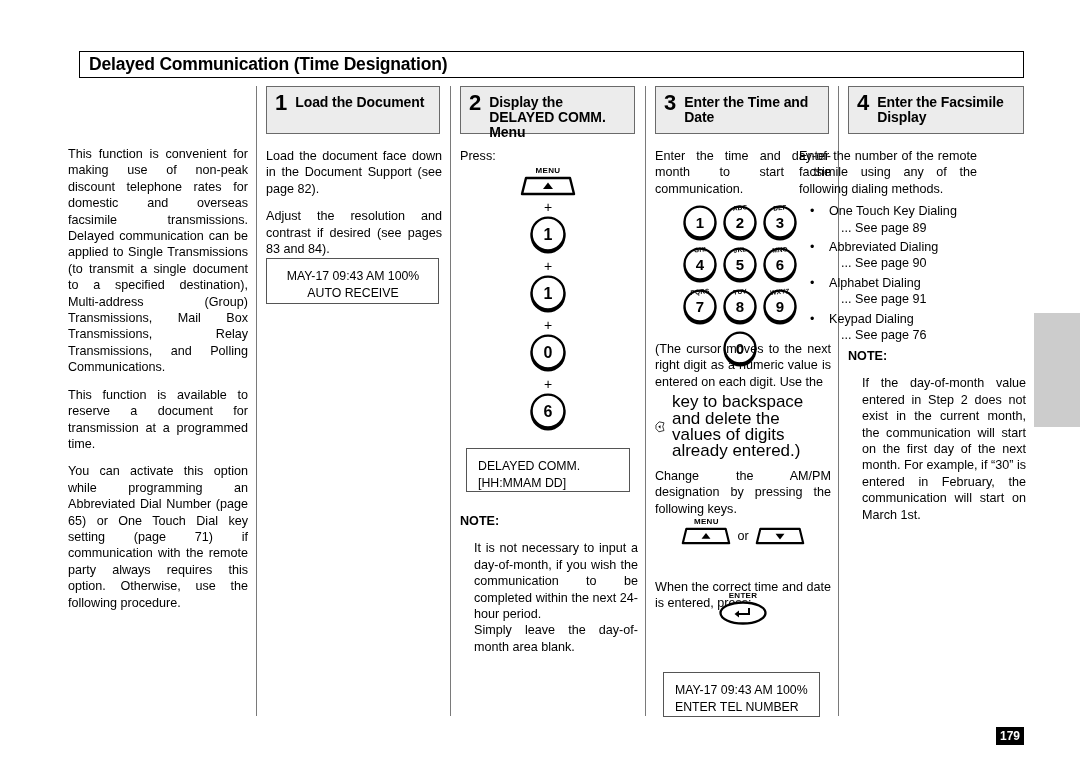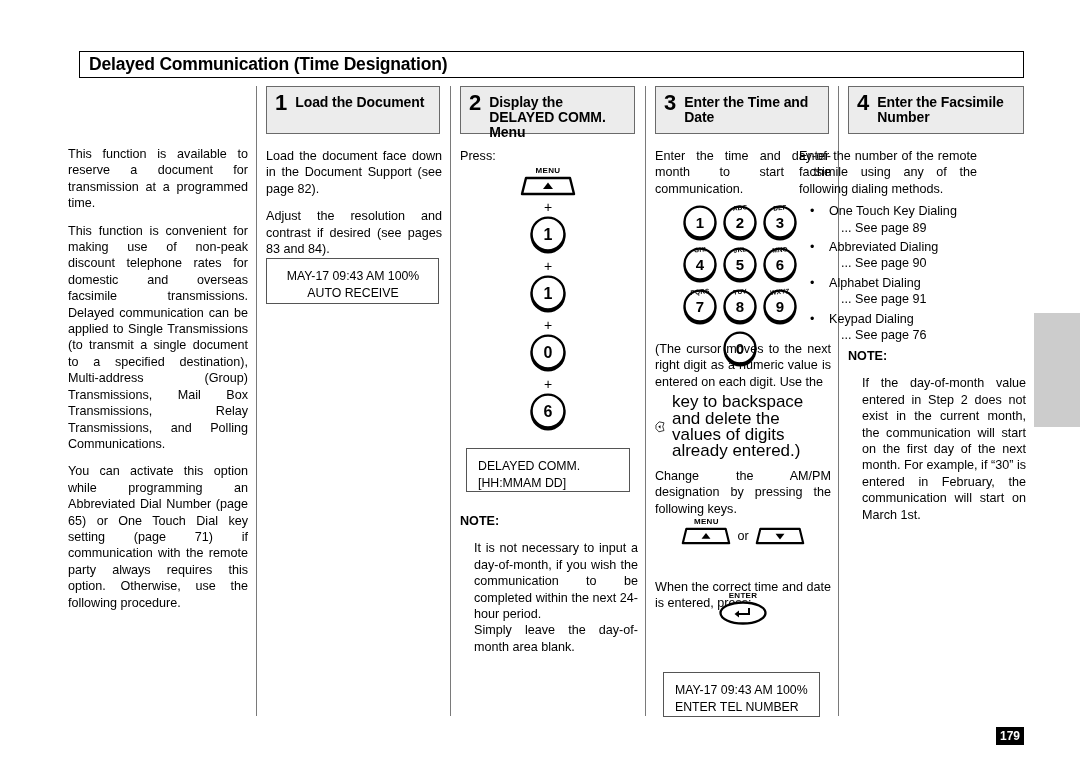--- a/index.html
+++ b/index.html
@@ -279,26 +279,26 @@
 Menu</div>
   </div>
   <div class="step-box" id="step-3">
     <div class="step-num">3</div>
     <div class="step-label">Enter the Time and
 Date</div>
   </div>
   <div class="step-box" id="step-4">
     <div class="step-num">4</div>
     <div class="step-label">Enter the Facsimile
-Number</div>
+Display</div>
   </div>
 
   <div class="col" id="col-intro">
+    <p>This function is convenient for making use of non-peak discount telephone rates for domestic and overseas facsimile transmissions. Delayed communication can be applied to Single Transmissions (to transmit a single document to a specified destination), Multi-address (Group) Transmissions, Mail Box Transmissions, Relay Transmissions, and Polling Communications.</p>
     <p>This function is available to reserve a document for transmission at a programmed time.</p>
-    <p>This function is convenient for making use of non-peak discount telephone rates for domestic and overseas facsimile transmissions. Delayed communication can be applied to Single Transmissions (to transmit a single document to a specified destination), Multi-address (Group) Transmissions, Mail Box Transmissions, Relay Transmissions, and Polling Communications.</p>
     <p>You can activate this option while programming an Abbreviated Dial Number (page 65) or One Touch Dial key setting (page 71) if communication with the remote party always requires this option. Otherwise, use the following procedure.</p>
   </div>
 
   <div class="col" id="col-1">
     <p>Load the document face down in the Document Support (see page 82).</p>
     <p>Adjust the resolution and contrast if desired (see pages 83 and 84).</p>
   </div>
   <div class="lcd center" id="lcd-step1">
     <div class="lcd-line">MAY-17 09:43 AM 100%</div>
     <div class="lcd-line">AUTO RECEIVE</div>

